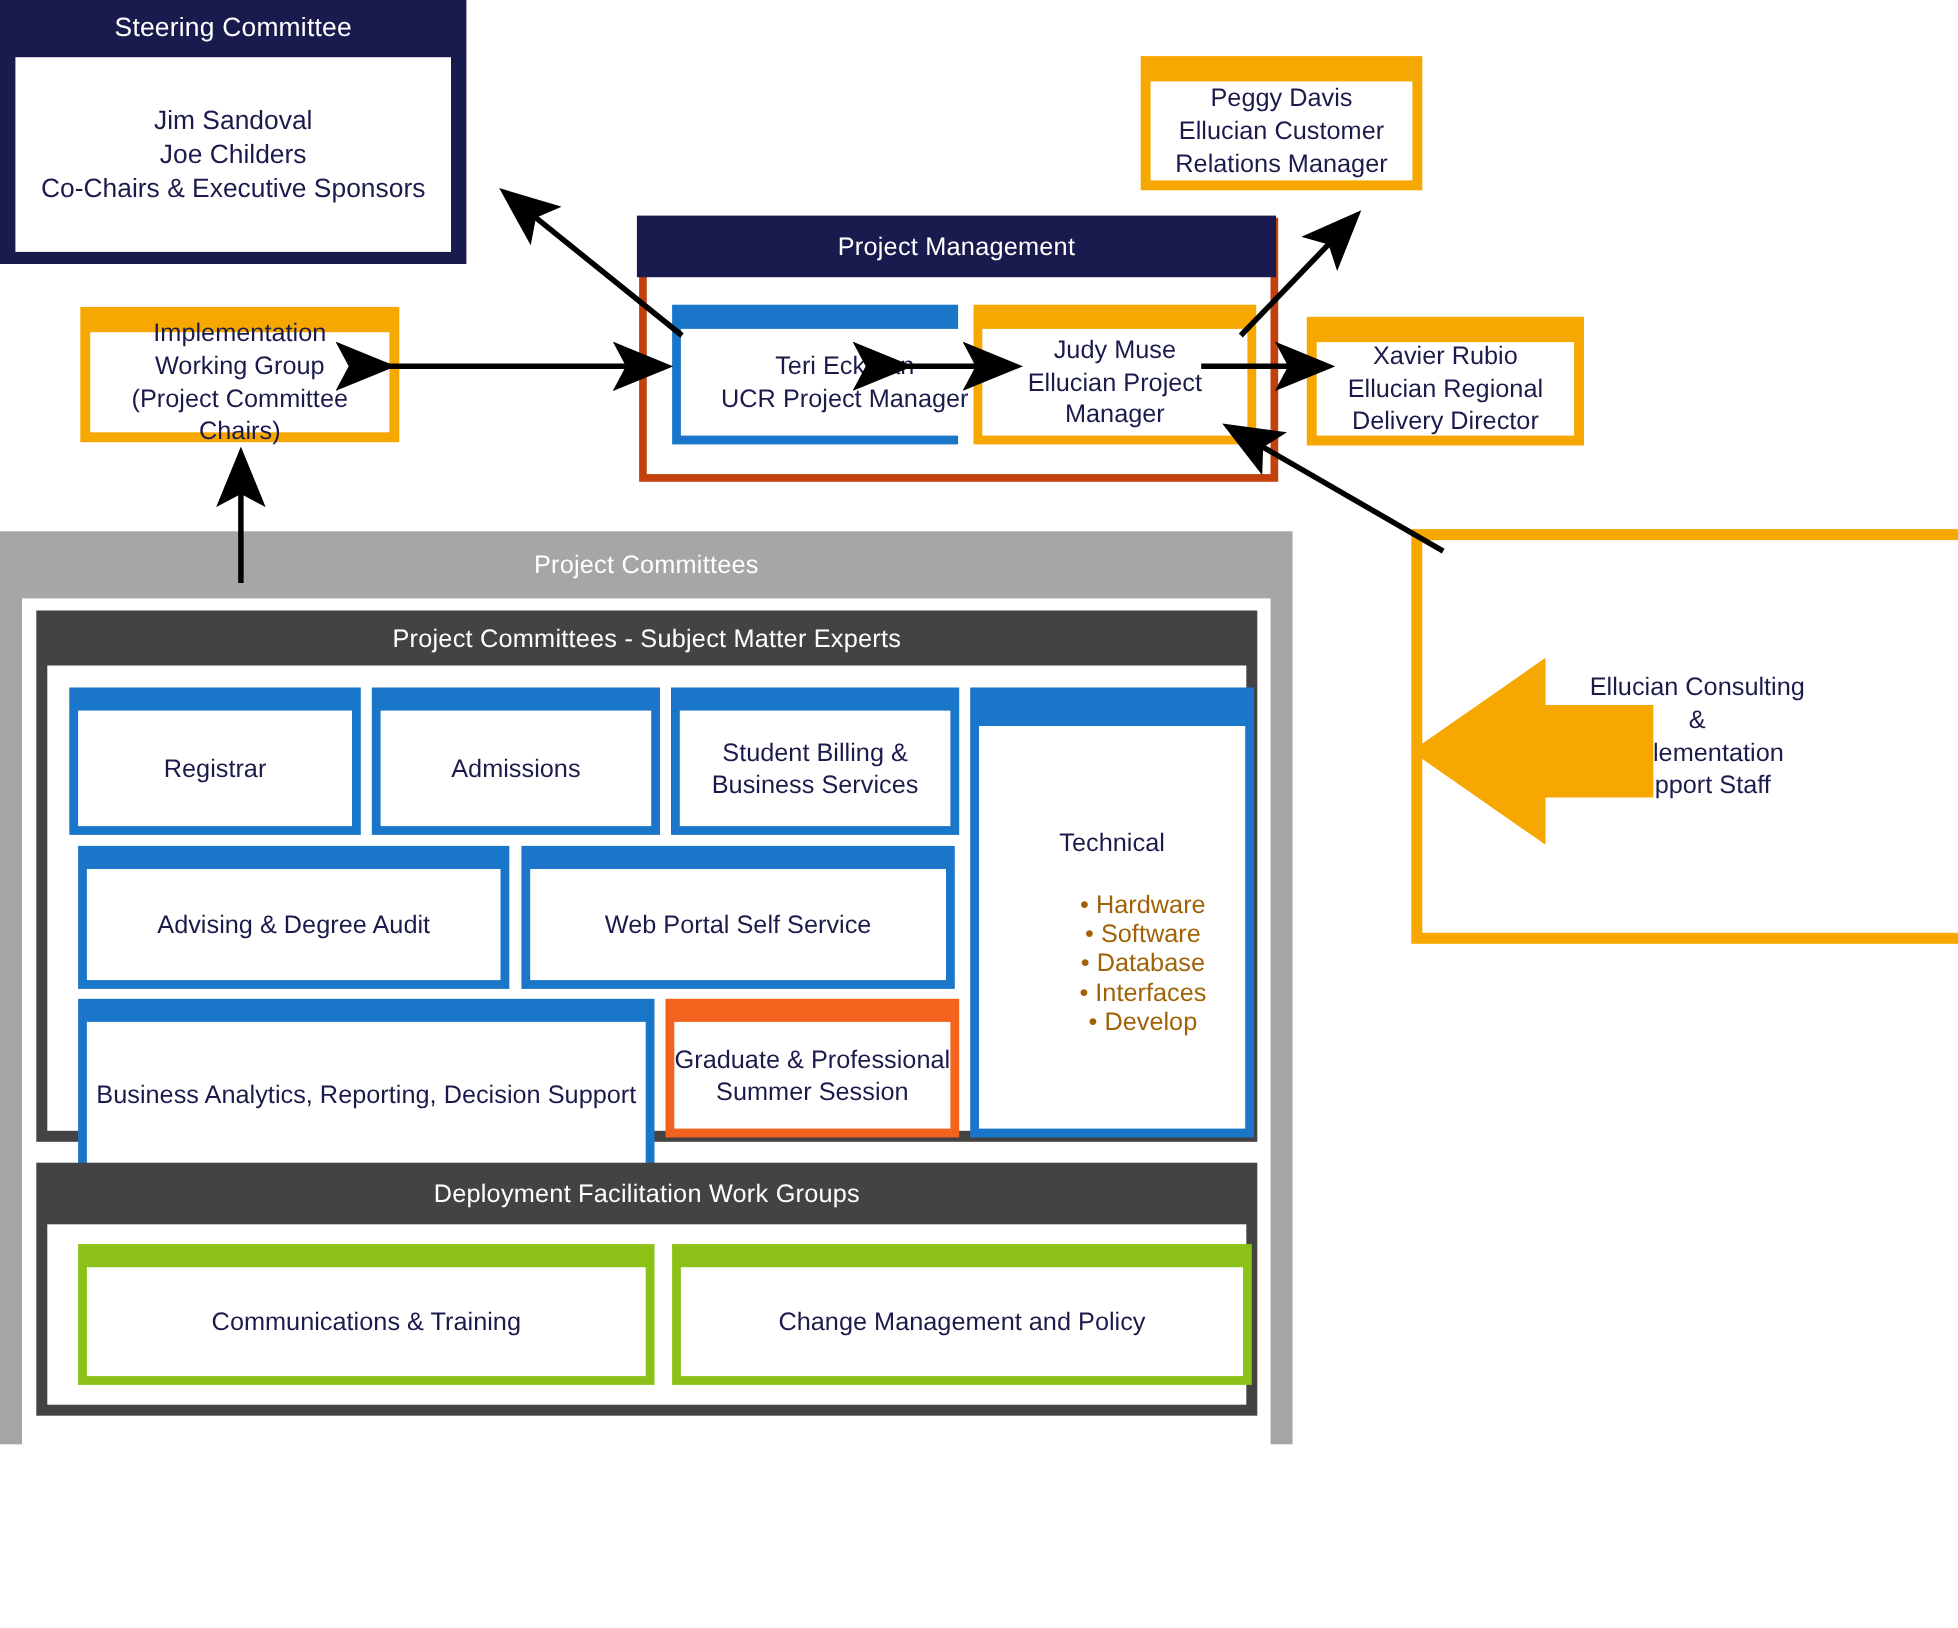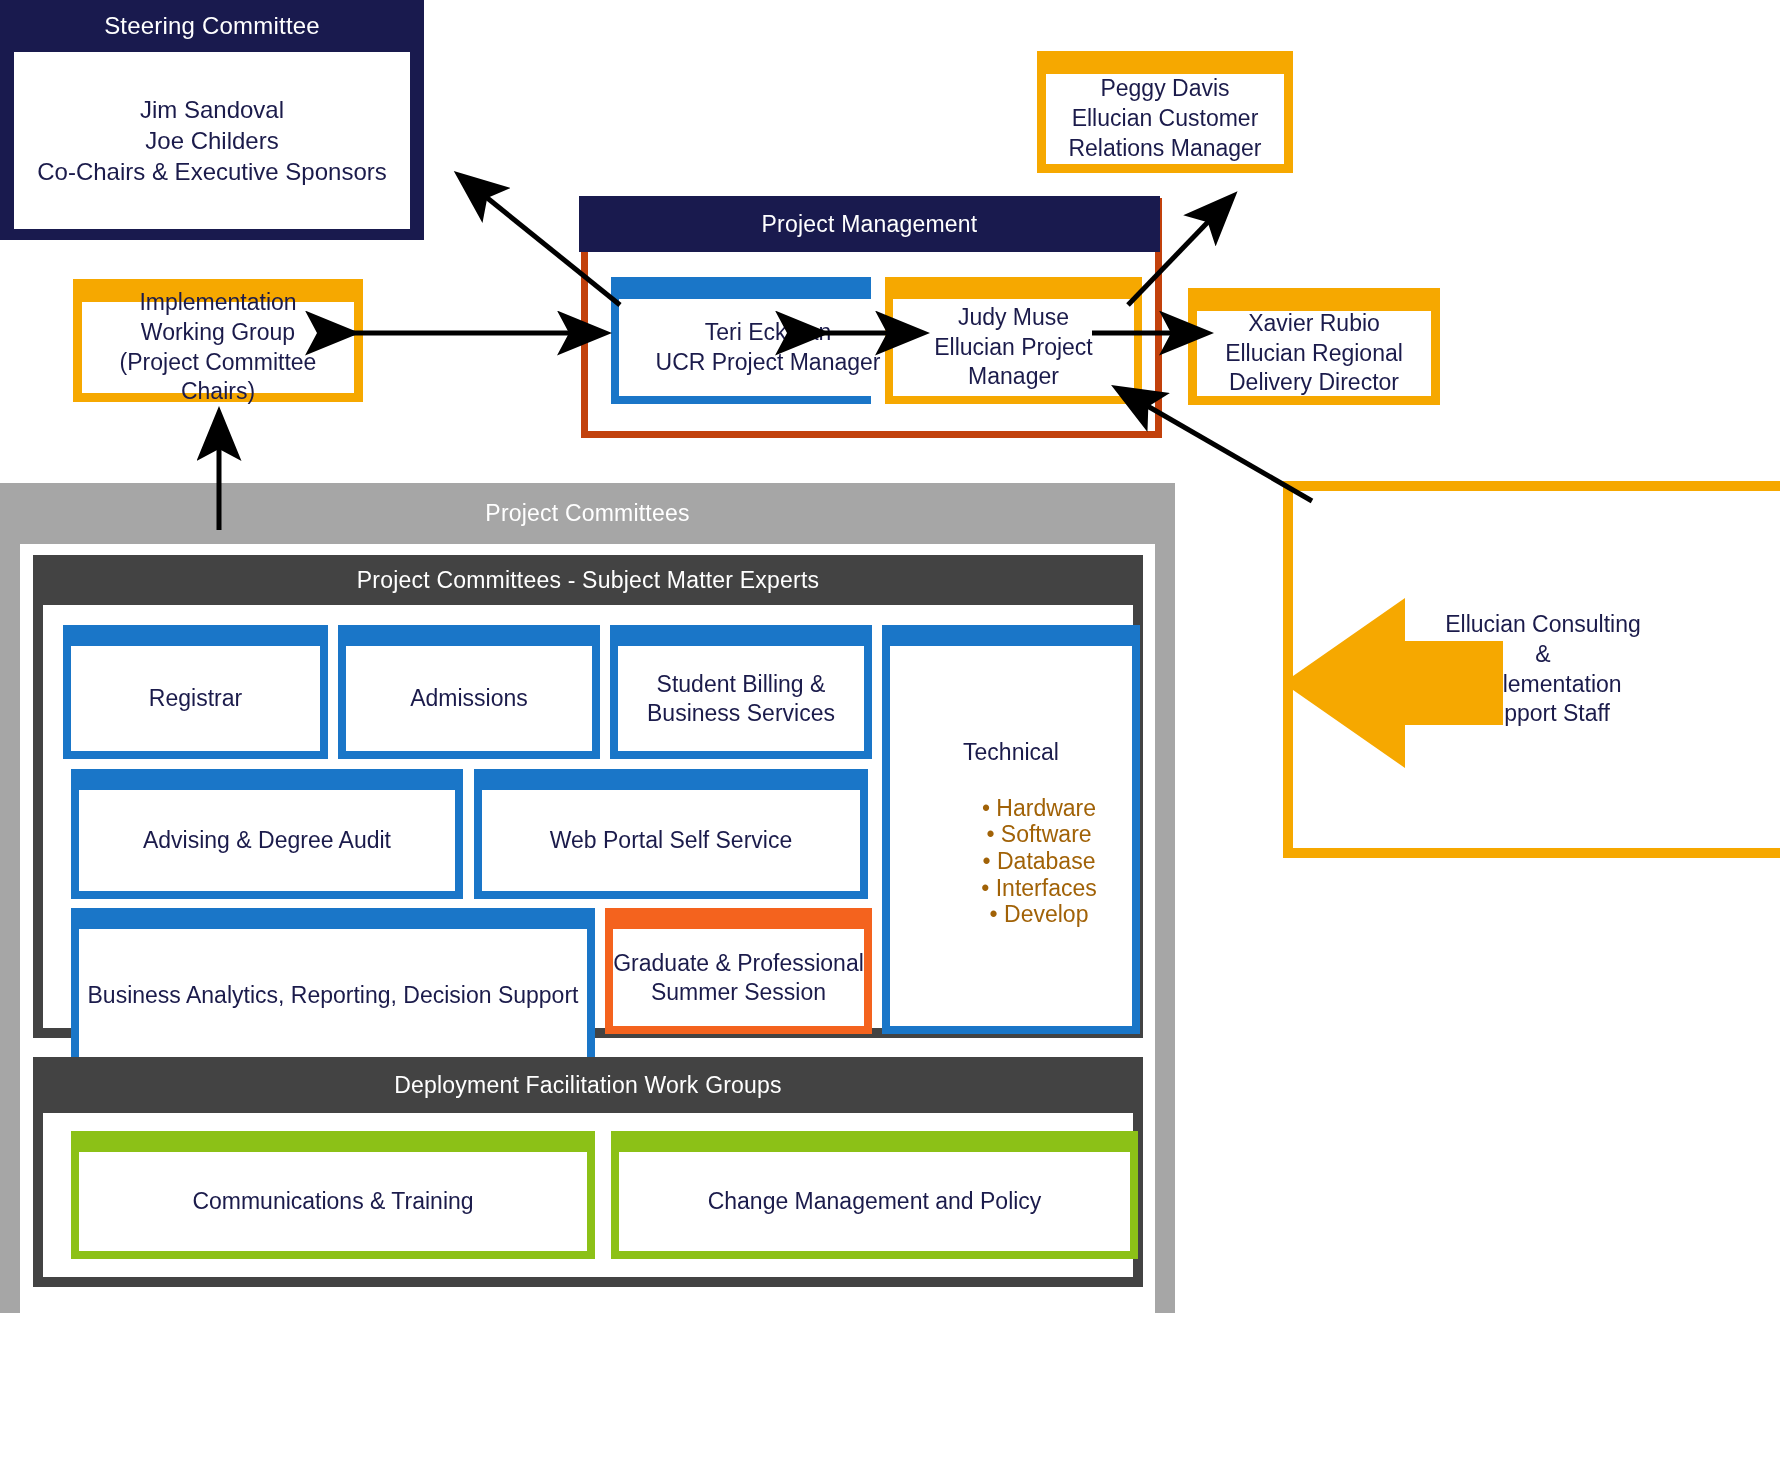--- a/index.html
+++ b/index.html
@@ -147,20 +147,21 @@
     text-align:center;font-size:23px;line-height:1.25;color:#1b1b4b;
   }
   .blue{background:#1a76c8;}
   .orange{background:#f4631e;}
   .green{background:#8cc117;}
 
   
   #tech .in{
     display:block;
     padding:0;
+    margin-top:14px;
   }
   #tech .t-title{
     text-align:center;font-size:23px;margin-top:92px;color:#1b1b4b;
   }
   #tech ul{
     list-style:none;margin:28px 0 0 0;padding:0 0 0 56px;
   }
   #tech li{
     font-size:23px;line-height:1.16;color:#a16207;
   }

